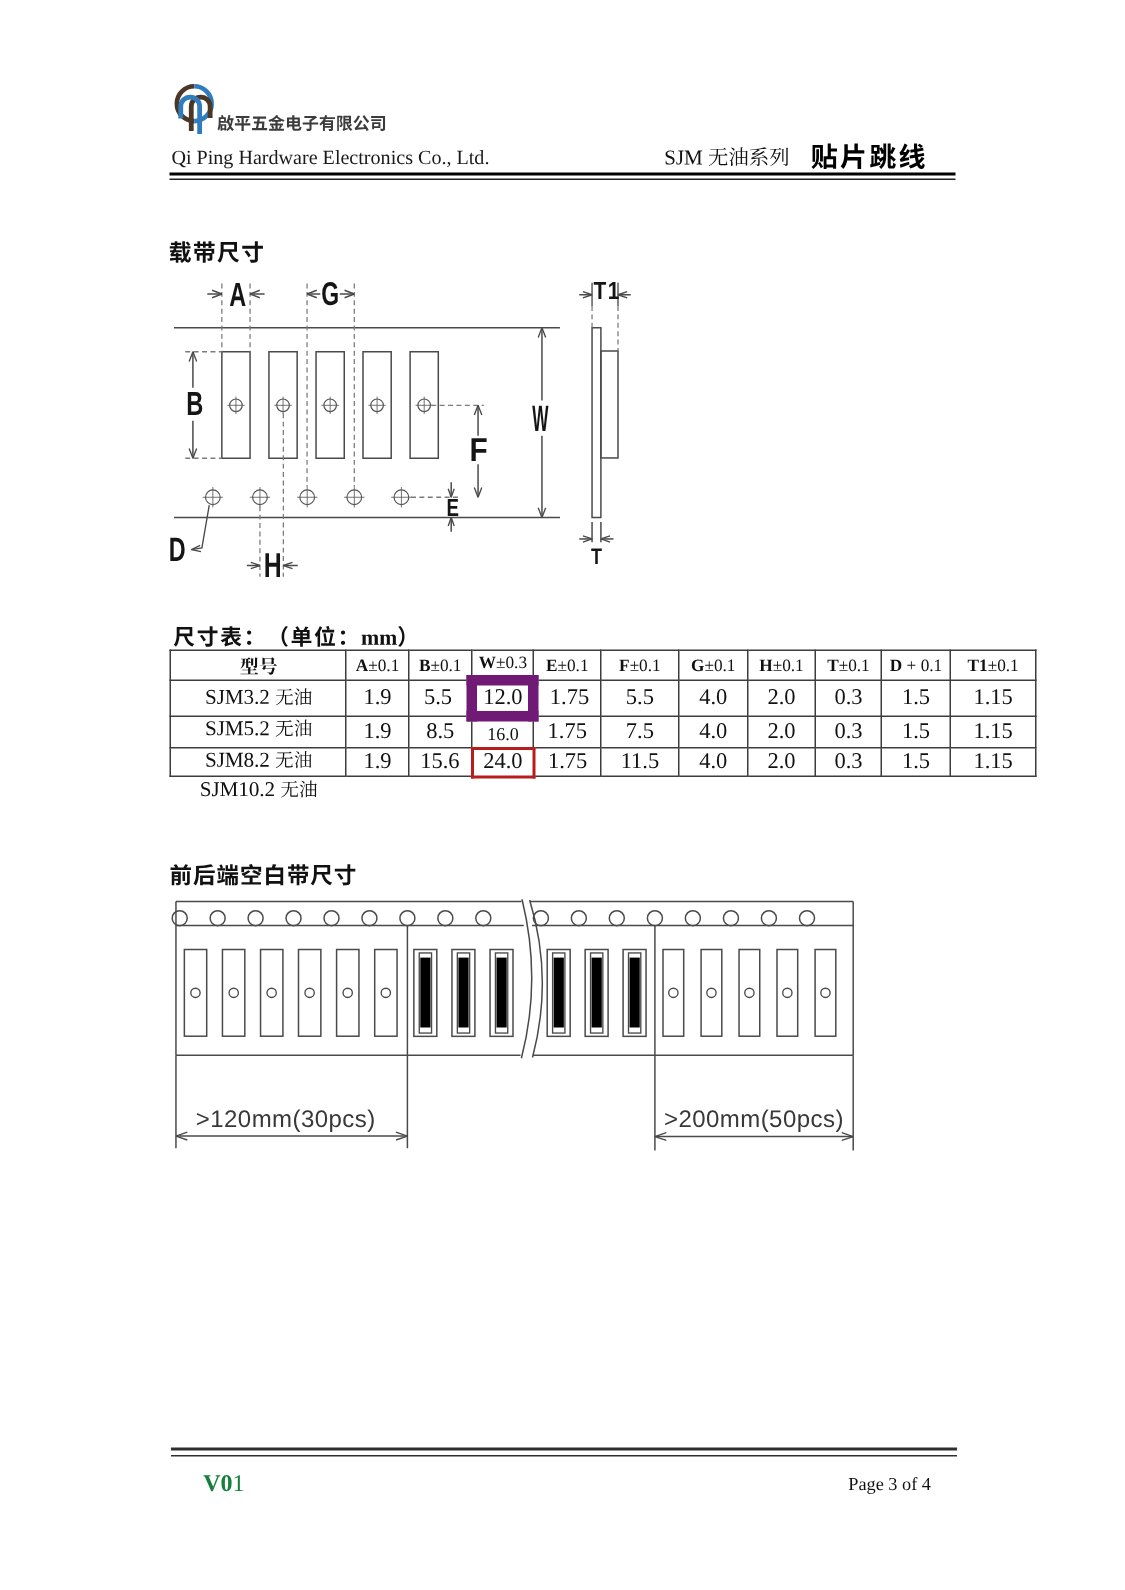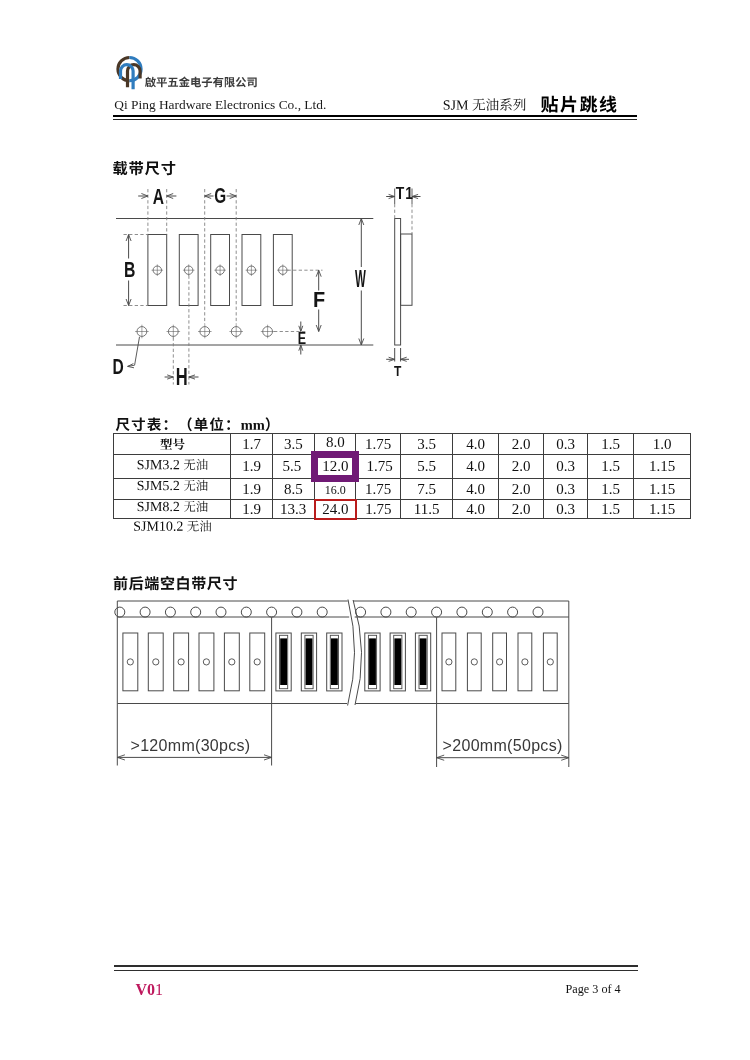--- a/index.html
+++ b/index.html
@@ -21,32 +21,32 @@
         <col style="width:41.4px">
         <col style="width:44.5px">
         <col style="width:52.3px">
         <col style="width:45.5px">
         <col style="width:45.5px">
         <col style="width:43.8px">
         <col style="width:46.3px">
         <col style="width:56.5px">
       </colgroup>
 <tbody>
-<tr style="height:20.9px">
-          <td style="border:1px solid #3d3d3d;padding:0;font-size:15px"></td>
-          <td style="border:1px solid #3d3d3d;padding:0;font-size:15px">1.7</td>
-          <td style="border:1px solid #3d3d3d;padding:0;font-size:15px">3.5</td>
-          <td style="border:1px solid #3d3d3d;padding:0;font-size:15px">8.0</td>
-          <td style="border:1px solid #3d3d3d;padding:0;font-size:15px">1.75</td>
-          <td style="border:1px solid #3d3d3d;padding:0;font-size:15px">3.5</td>
-          <td style="border:1px solid #3d3d3d;padding:0;font-size:15px">4.0</td>
-          <td style="border:1px solid #3d3d3d;padding:0;font-size:15px">2.0</td>
-          <td style="border:1px solid #3d3d3d;padding:0;font-size:15px">0.3</td>
-          <td style="border:1px solid #3d3d3d;padding:0;font-size:15px">1.5</td>
-          <td style="border:1px solid #3d3d3d;padding:0;font-size:15px">1.0</td>
+        <tr style="height:20px">
+          <td style="border:1px solid #3d3d3d;padding:0;font-size:11.5px"></td>
+          <td style="border:1px solid #3d3d3d;padding:0;font-size:11.5px"><b>A</b>±0.1</td>
+          <td style="border:1px solid #3d3d3d;padding:0;font-size:11.5px"><b>B</b>±0.1</td>
+          <td style="border:1px solid #3d3d3d;padding:0;font-size:11.5px"><b>W</b>±0.3</td>
+          <td style="border:1px solid #3d3d3d;padding:0;font-size:11.5px"><b>E</b>±0.1</td>
+          <td style="border:1px solid #3d3d3d;padding:0;font-size:11.5px"><b>F</b>±0.1</td>
+          <td style="border:1px solid #3d3d3d;padding:0;font-size:11.5px"><b>G</b>±0.1</td>
+          <td style="border:1px solid #3d3d3d;padding:0;font-size:11.5px"><b>H</b>±0.1</td>
+          <td style="border:1px solid #3d3d3d;padding:0;font-size:11.5px"><b>T</b>±0.1</td>
+          <td style="border:1px solid #3d3d3d;padding:0;font-size:11.5px"><b>D</b> + 0.1</td>
+          <td style="border:1px solid #3d3d3d;padding:0;font-size:11.5px"><b>T1</b>±0.1</td>
         </tr>
 <tr style="height:21.0px">
           <td style="border:1px solid #3d3d3d;padding:0;font-size:15px"></td>
           <td style="border:1px solid #3d3d3d;padding:0;font-size:15px">1.9</td>
           <td style="border:1px solid #3d3d3d;padding:0;font-size:15px">5.5</td>
           <td style="border:7px solid #701a75;padding:0;font-size:15px">12.0</td>
           <td style="border:1px solid #3d3d3d;padding:0;font-size:15px">1.75</td>
           <td style="border:1px solid #3d3d3d;padding:0;font-size:15px">5.5</td>
           <td style="border:1px solid #3d3d3d;padding:0;font-size:15px">4.0</td>
           <td style="border:1px solid #3d3d3d;padding:0;font-size:15px">2.0</td>
@@ -63,38 +63,38 @@
           <td style="border:1px solid #3d3d3d;padding:0;font-size:15px">7.5</td>
           <td style="border:1px solid #3d3d3d;padding:0;font-size:15px">4.0</td>
           <td style="border:1px solid #3d3d3d;padding:0;font-size:15px">2.0</td>
           <td style="border:1px solid #3d3d3d;padding:0;font-size:15px">0.3</td>
           <td style="border:1px solid #3d3d3d;padding:0;font-size:15px">1.5</td>
           <td style="border:1px solid #3d3d3d;padding:0;font-size:15px">1.15</td>
         </tr>
 <tr style="height:18.1px">
           <td style="border:1px solid #3d3d3d;padding:0;font-size:15px"></td>
           <td style="border:1px solid #3d3d3d;padding:0;font-size:15px">1.9</td>
-          <td style="border:1px solid #3d3d3d;padding:0;font-size:15px">13.3</td>
+          <td style="border:1px solid #3d3d3d;padding:0;font-size:15px">15.6</td>
           <td style="border:2px solid #b91c1c;padding:0;font-size:15px">24.0</td>
           <td style="border:1px solid #3d3d3d;padding:0;font-size:15px">1.75</td>
           <td style="border:1px solid #3d3d3d;padding:0;font-size:15px">11.5</td>
           <td style="border:1px solid #3d3d3d;padding:0;font-size:15px">4.0</td>
           <td style="border:1px solid #3d3d3d;padding:0;font-size:15px">2.0</td>
           <td style="border:1px solid #3d3d3d;padding:0;font-size:15px">0.3</td>
           <td style="border:1px solid #3d3d3d;padding:0;font-size:15px">1.5</td>
           <td style="border:1px solid #3d3d3d;padding:0;font-size:15px">1.15</td>
         </tr>
 </tbody>
     </table>
 
 <div class="abs" style="left:114px;top:965px;width:524px;height:1.9px;background:#2e2e2e"></div>
 
 <div class="abs" style="left:114px;top:969.5px;width:524px;height:1.5px;background:#2e2e2e"></div>
 
-<div class="abs" style="left:135.5px;top:980.5px;font-family:'Liberation Serif',serif;font-size:16px;color:#be185d"><b>V0</b>1</div>
+<div class="abs" style="left:135.5px;top:980.5px;font-family:'Liberation Serif',serif;font-size:16px;color:#15803d"><b>V0</b>1</div>
 
 <div class="abs" style="left:565.5px;top:982px;font-family:'Liberation Serif',serif;font-size:12.2px;color:#111">Page 3 of 4</div>
 <svg width="750" height="1060" viewBox="0 0 750 1060" style="position:absolute;left:0;top:0">
 
 <g>
 <path d="M 129.5 57.5 A 11.6 11.6 0 0 0 129.5 80.7" stroke="#4a3726" stroke-width="3.1" fill="none"></path>
 <path d="M 129.5 57.5 A 11.6 11.6 0 0 1 129.5 80.7" stroke="#2f7cbe" stroke-width="3.1" fill="none"></path>
 <path d="M 127.5 87.3 L 127.5 71.0 A 6.3 6.3 0 0 1 140.1 71.0 L 140.1 78.6" stroke="#4a3726" stroke-width="3.2" fill="none"></path>
 <path d="M 120.5 79.0 L 120.5 71.0 A 6.3 6.3 0 0 1 133.1 71.0 L 133.1 89.3" stroke="#2f7cbe" stroke-width="3.2" fill="none"></path>
 </g>

